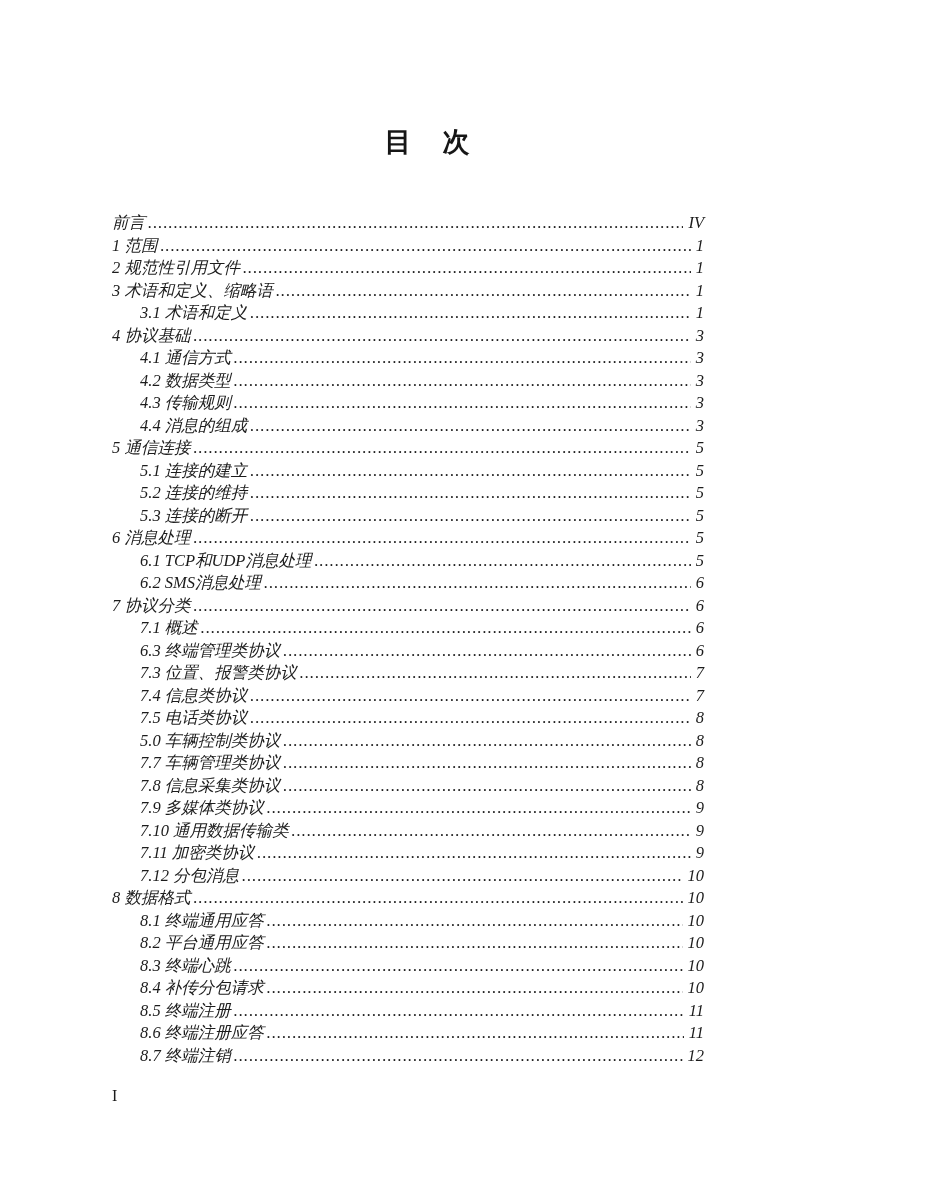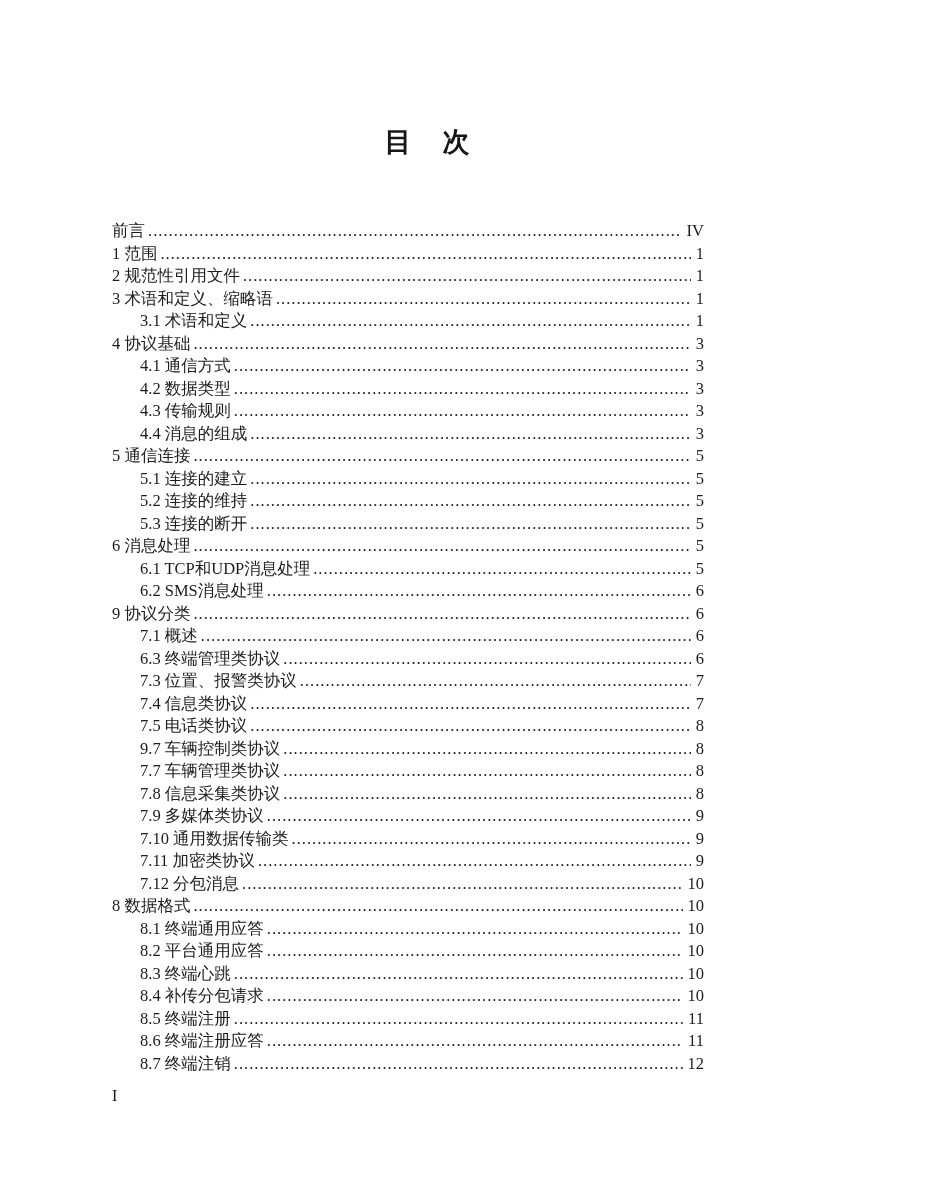--- a/index.html
+++ b/index.html
@@ -16,21 +16,21 @@
     top:124px;left:60px;right:0;
     margin:0;
     text-align:center;
     font-size:27px;
     font-weight:bold;
     letter-spacing:2px;
     color:#161616;
   }
   .toc{
     position:absolute;
-    top:220px;left:112px;right:92px;
+    top:212px;left:112px;right:92px;font-style:italic;
   }
   .entry{
     display:flex;
     align-items:baseline;
     height:22.5px;
     line-height:22.5px;
     font-size:16.5px;
     white-space:nowrap;
   }
   .entry.lvl1{padding-left:28px;justify-content:center;}
@@ -140,21 +140,21 @@
         <span class="label">6.1 TCP和UDP消息处理</span>
         <span class="leader"></span>
         <span class="pagenum">5</span>
       </div>
       <div class="entry lvl1">
         <span class="label">6.2 SMS消息处理</span>
         <span class="leader"></span>
         <span class="pagenum">6</span>
       </div>
       <div class="entry lvl0">
-        <span class="label">9 协议分类</span>
+        <span class="label">7 协议分类</span>
         <span class="leader"></span>
         <span class="pagenum">6</span>
       </div>
       <div class="entry lvl1">
         <span class="label">7.1 概述</span>
         <span class="leader"></span>
         <span class="pagenum">6</span>
       </div>
       <div class="entry lvl1">
         <span class="label">6.3 终端管理类协议</span>
@@ -170,21 +170,21 @@
         <span class="label">7.4 信息类协议</span>
         <span class="leader"></span>
         <span class="pagenum">7</span>
       </div>
       <div class="entry lvl1">
         <span class="label">7.5 电话类协议</span>
         <span class="leader"></span>
         <span class="pagenum">8</span>
       </div>
       <div class="entry lvl1">
-        <span class="label">9.7 车辆控制类协议</span>
+        <span class="label">5.0 车辆控制类协议</span>
         <span class="leader"></span>
         <span class="pagenum">8</span>
       </div>
       <div class="entry lvl1">
         <span class="label">7.7 车辆管理类协议</span>
         <span class="leader"></span>
         <span class="pagenum">8</span>
       </div>
       <div class="entry lvl1">
         <span class="label">7.8 信息采集类协议</span>

